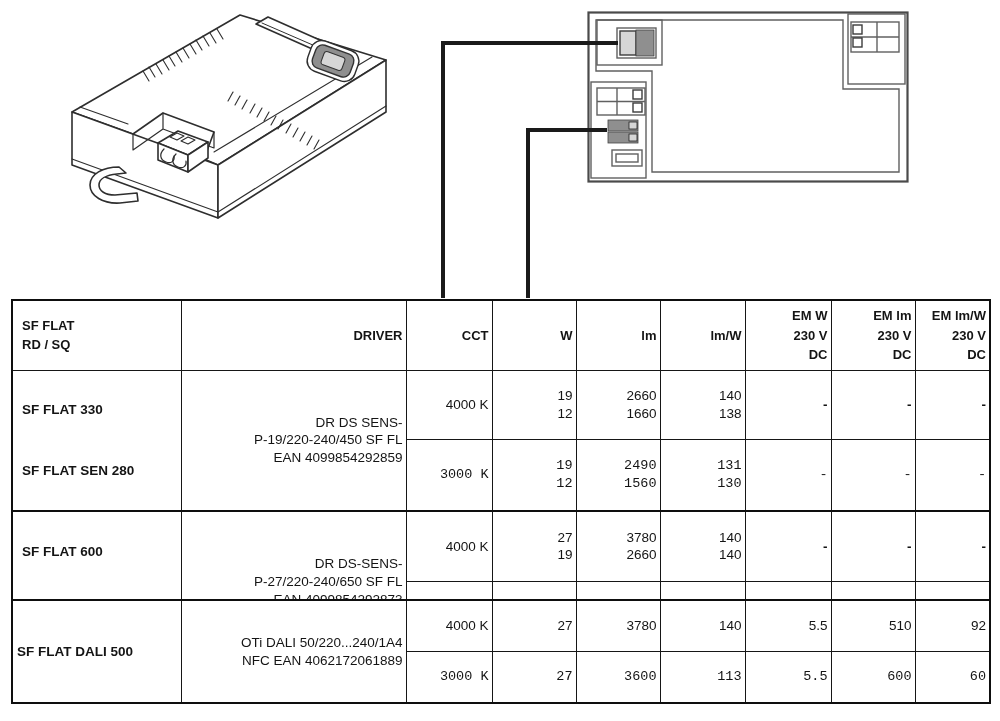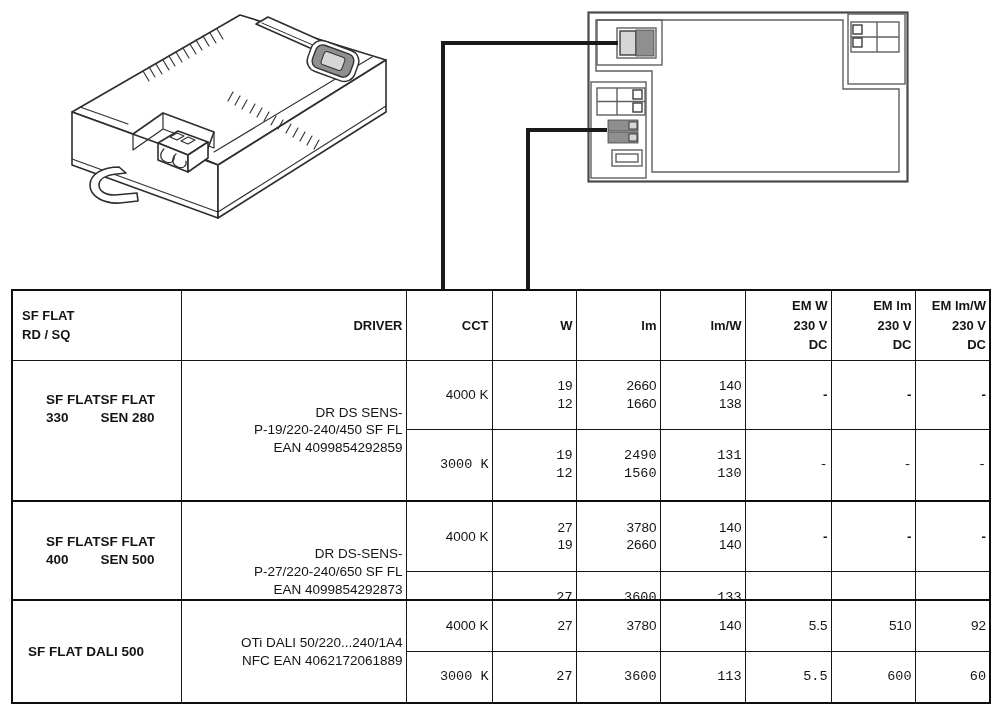--- a/index.html
+++ b/index.html
@@ -2,34 +2,34 @@
 <html><head>
 <meta charset="utf-8">
 <style>
   html,body{margin:0;padding:0;background:#fff;}
   #page{position:relative;width:1000px;height:721px;background:#fff;overflow:hidden;
         font-family:"Liberation Sans","DejaVu Sans",sans-serif;color:#141414;}
   #top-art{position:absolute;left:0;top:0;}
 
   table.spec{border-collapse:collapse;table-layout:fixed;position:absolute;left:11px;
              background:#fff;border:2.6px solid #0e0e0e;}
-  #table1{top:289px;}
+  #table1{top:299px;}
   #table2{top:599px;}
   .spec th,.spec td{border:1.4px solid #161616;text-align:right;vertical-align:middle;
                     white-space:pre-line;padding:2px 3px;font-size:13.5px;line-height:1.32;
                     overflow:hidden;}
   .spec th{font-weight:bold;font-size:13px;line-height:1.5;}
   .spec th.left{text-align:left;padding-left:9px;}
   tr.hdr{height:70px;}
   tr.row1{height:51px;}
   tr.row2{height:52px;font-family:Liberation Mono, monospace;}
   td.namecell{text-align:left;padding:0;font-weight:bold;}
-  .names{display:flex;justify-content:space-between;
-         padding:13px 4px 13px 9px;box-sizing:border-box;height:104px;margin-left:24px;}
-  td.namecell1{text-align:left;padding-left:15px;font-weight:bold;}
+  .names{display:flex;flex-direction:column;justify-content:space-between;
+         padding:13px 4px 13px 9px;box-sizing:border-box;height:104px;}
+  td.namecell1{text-align:left;padding-left:4px;font-weight:bold;}
   td.bd{font-weight:bold;}
   tr.gsep td{border-top:2.6px solid #0e0e0e;}
 </style>
 </head>
 <body>
 
 <div id="page">
 
 <svg id="top-art" width="1000" height="300" viewBox="0 0 1000 300">
 
@@ -197,21 +197,21 @@
 1560</td>
     <td>131
 130</td>
     <td>-</td>
     <td>-</td>
     <td>-</td>
   </tr>
   <tr class="row1 gsep">
     <td class="namecell" rowspan="2">
       <div class="names">
-        <span>SF FLAT 400</span>
+        <span>SF FLAT 600</span>
         <span>SF FLAT SEN 500</span>
       </div>
     </td>
     <td rowspan="2">DR DS-SENS-
 P-27/220-240/650 SF FL
 EAN 4099854292873</td>
     <td>4000 K</td>
     <td>27
 19</td>
     <td>3780

